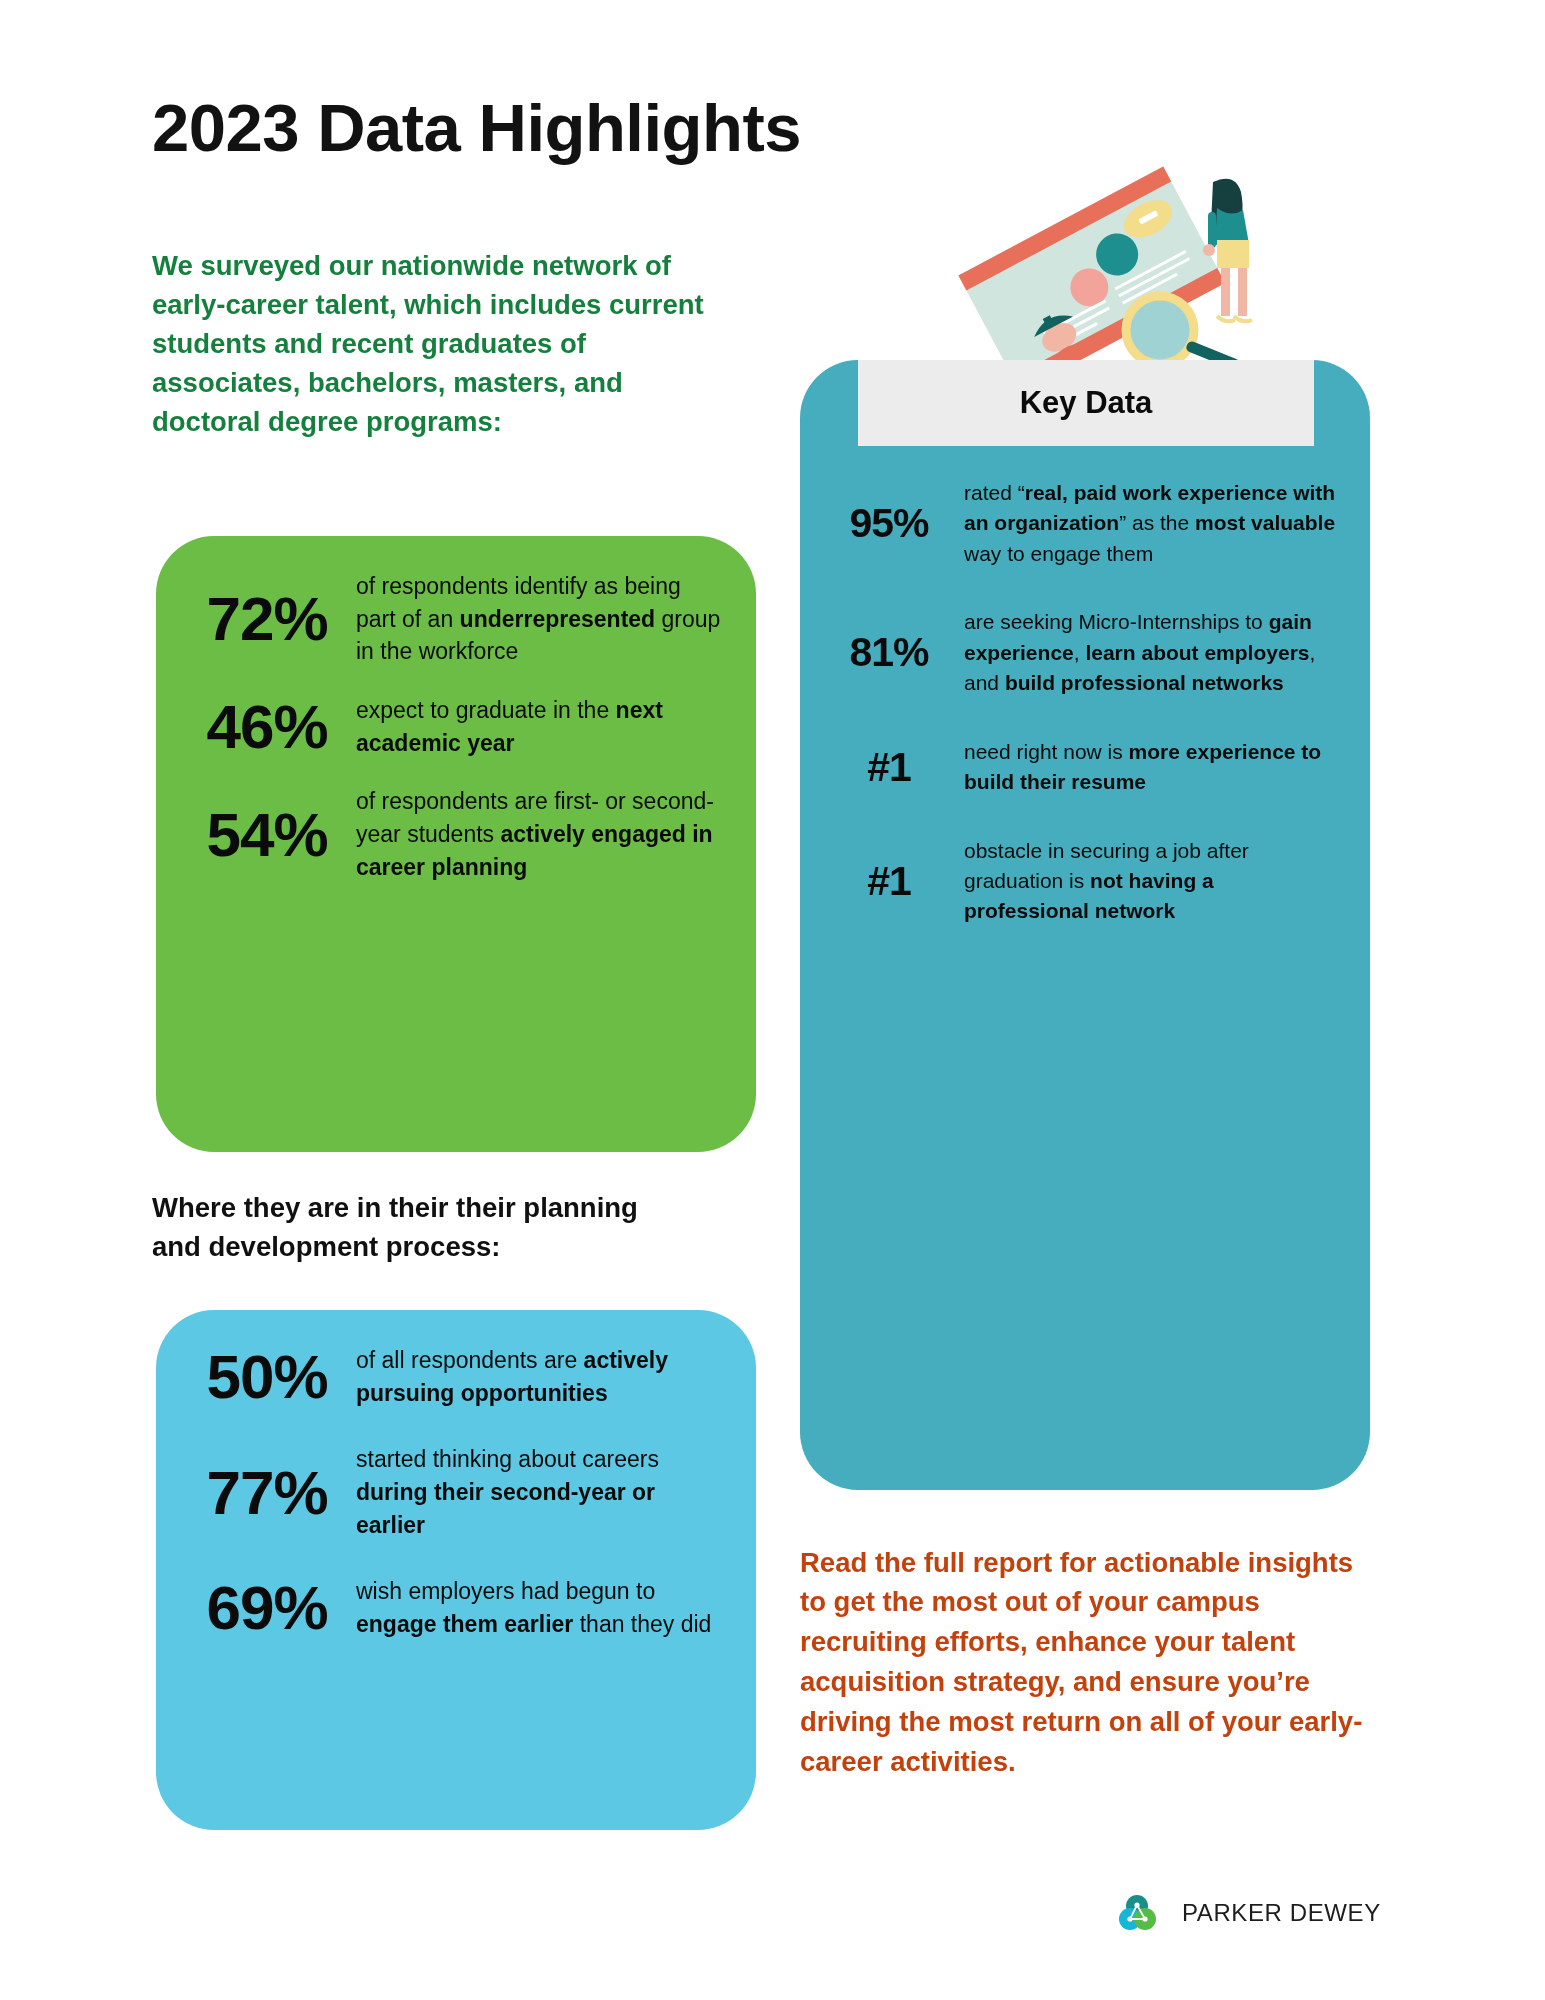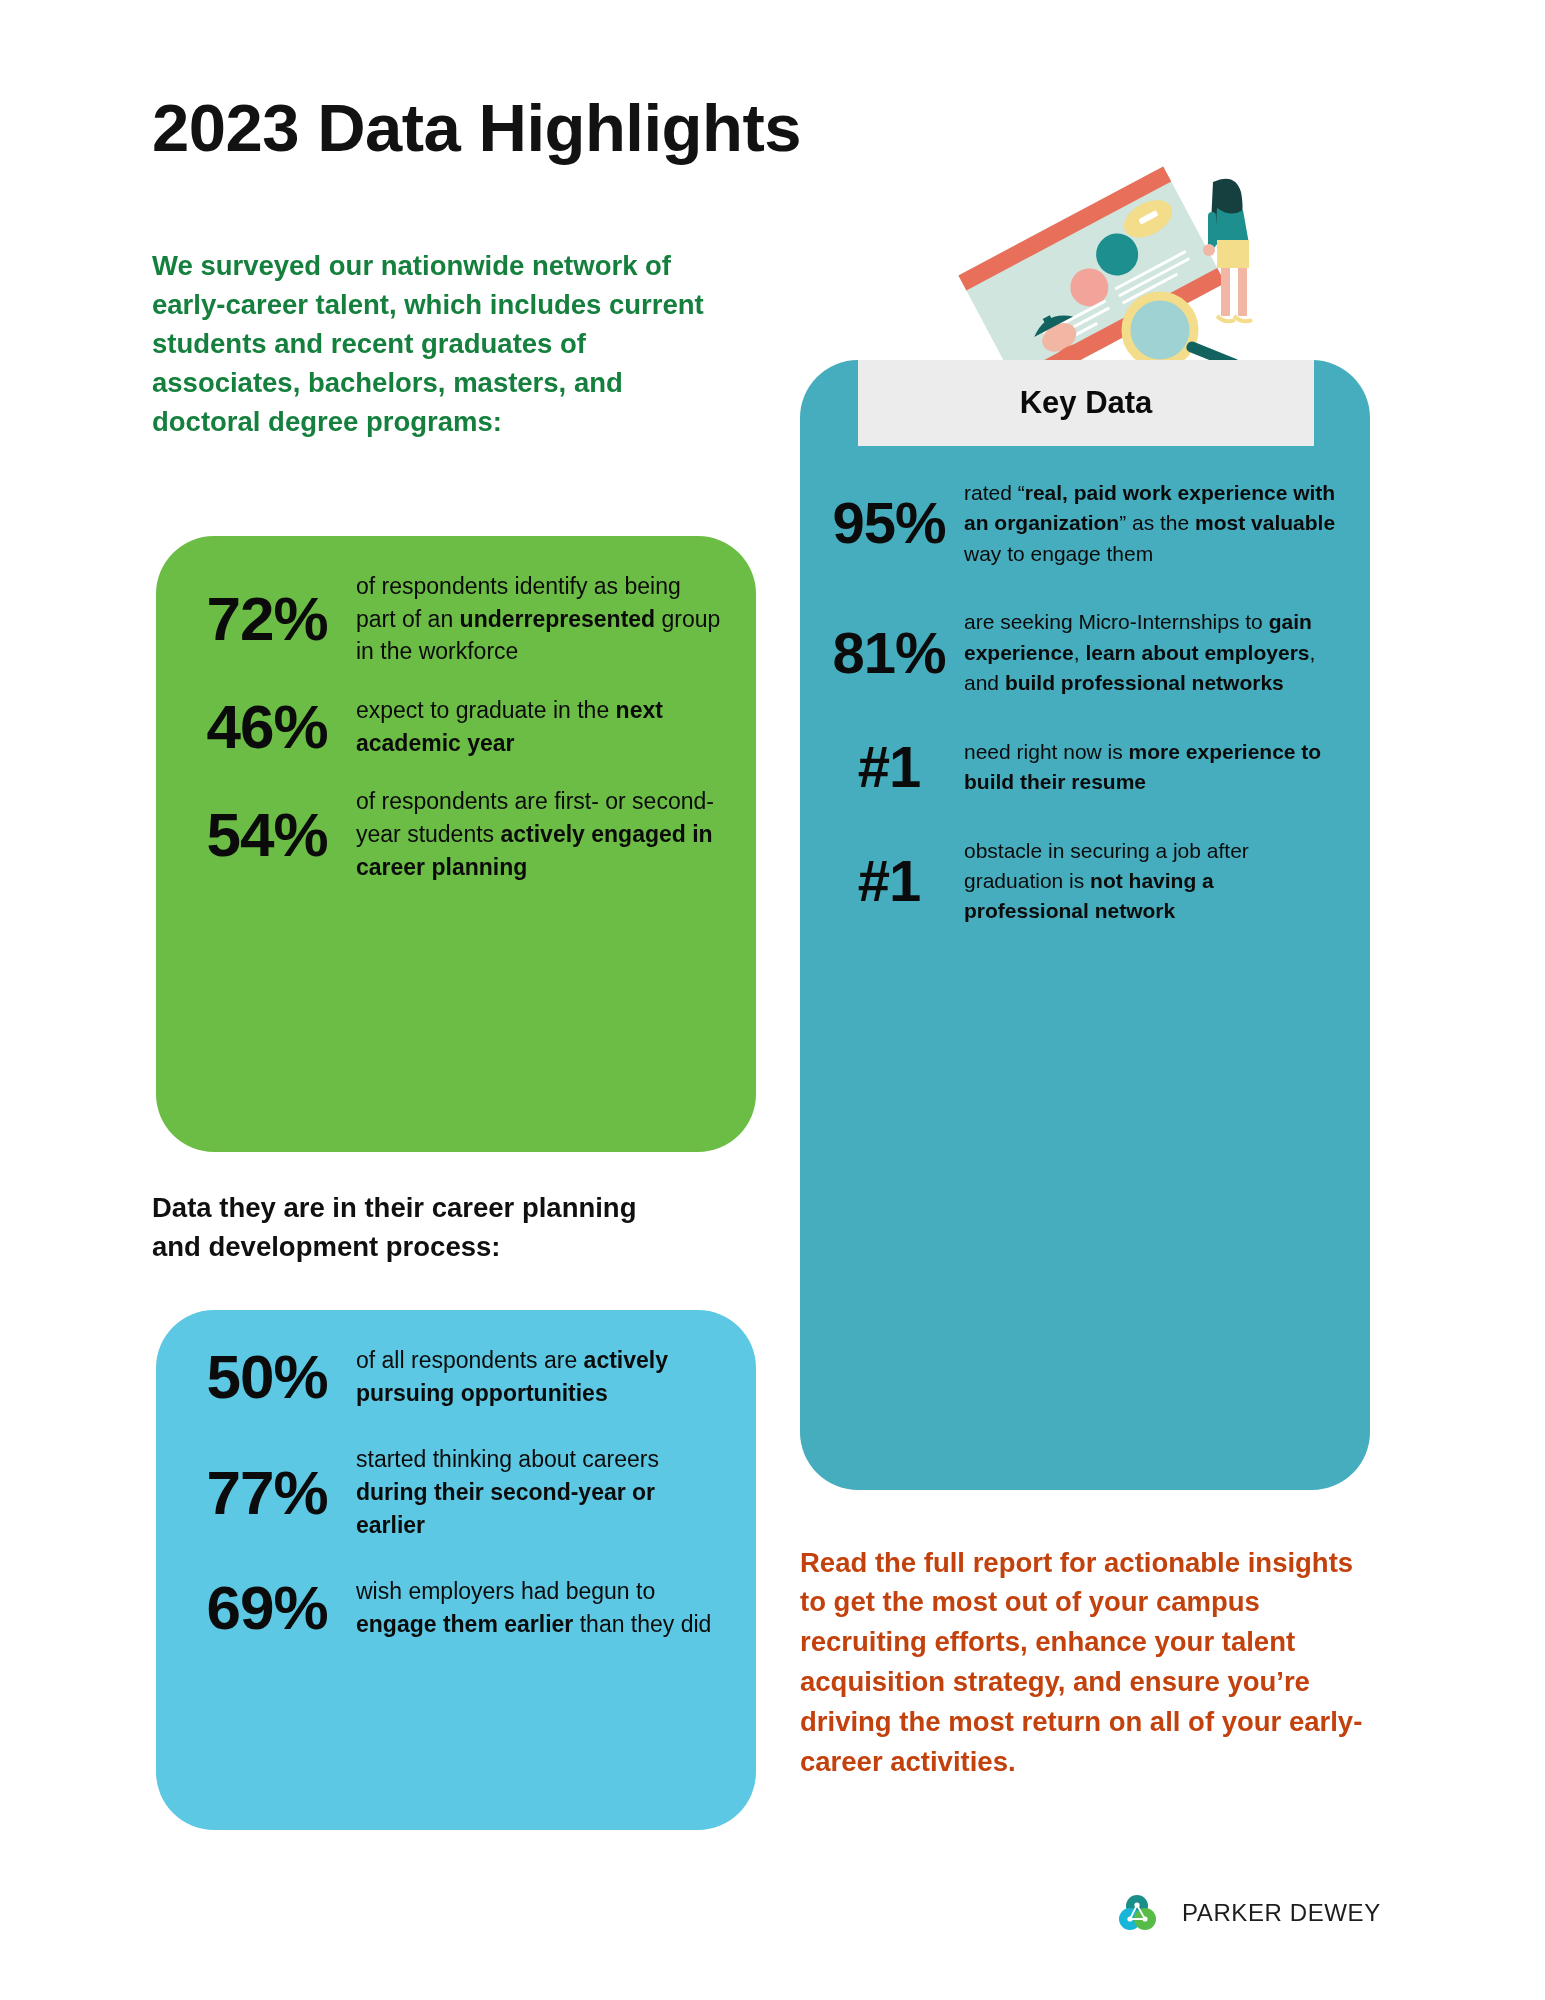--- a/index.html
+++ b/index.html
@@ -118,21 +118,21 @@
   #card-ltblue .stat + .stat { margin-top: 34px; }
 
   
   #card-teal {
     left: 800px;
     top: 360px;
     width: 570px;
     height: 1130px;
     padding: 118px 26px 24px 14px;
   }
-  #card-teal .stat-num { width: 150px; font-size: 58px; }
+  #card-teal .stat-num { width: 150px; font-size: 41px; }
   #card-teal .stat + .stat { margin-top: 38px; }
   #card-teal .stat-text { font-size: 21px; line-height: 1.45; }
 
   
   .keydata-header {
     position: absolute;
     left: 858px;
     top: 360px;
     width: 456px;
     height: 86px;
@@ -268,21 +268,21 @@
     <div class="stat">
       <div class="stat-num">46%</div>
       <div class="stat-text"><span>expect to graduate in the </span><b>next academic year</b></div>
     </div>
     <div class="stat">
       <div class="stat-num">54%</div>
       <div class="stat-text"><span>of respondents are first- or second-year students </span><b>actively engaged in career planning</b></div>
     </div>
   </div>
 
-  <p class="mid-heading">Data they are in their career planning and development process:</p>
+  <p class="mid-heading">Where they are in their their planning and development process:</p>
 
   <div class="card card-ltblue" id="card-ltblue">
     <div class="stat">
       <div class="stat-num">50%</div>
       <div class="stat-text"><span>of all respondents are </span><b>actively pursuing opportunities</b></div>
     </div>
     <div class="stat">
       <div class="stat-num">77%</div>
       <div class="stat-text"><span>started thinking about careers </span><b>during their second-year or earlier</b></div>
     </div>

